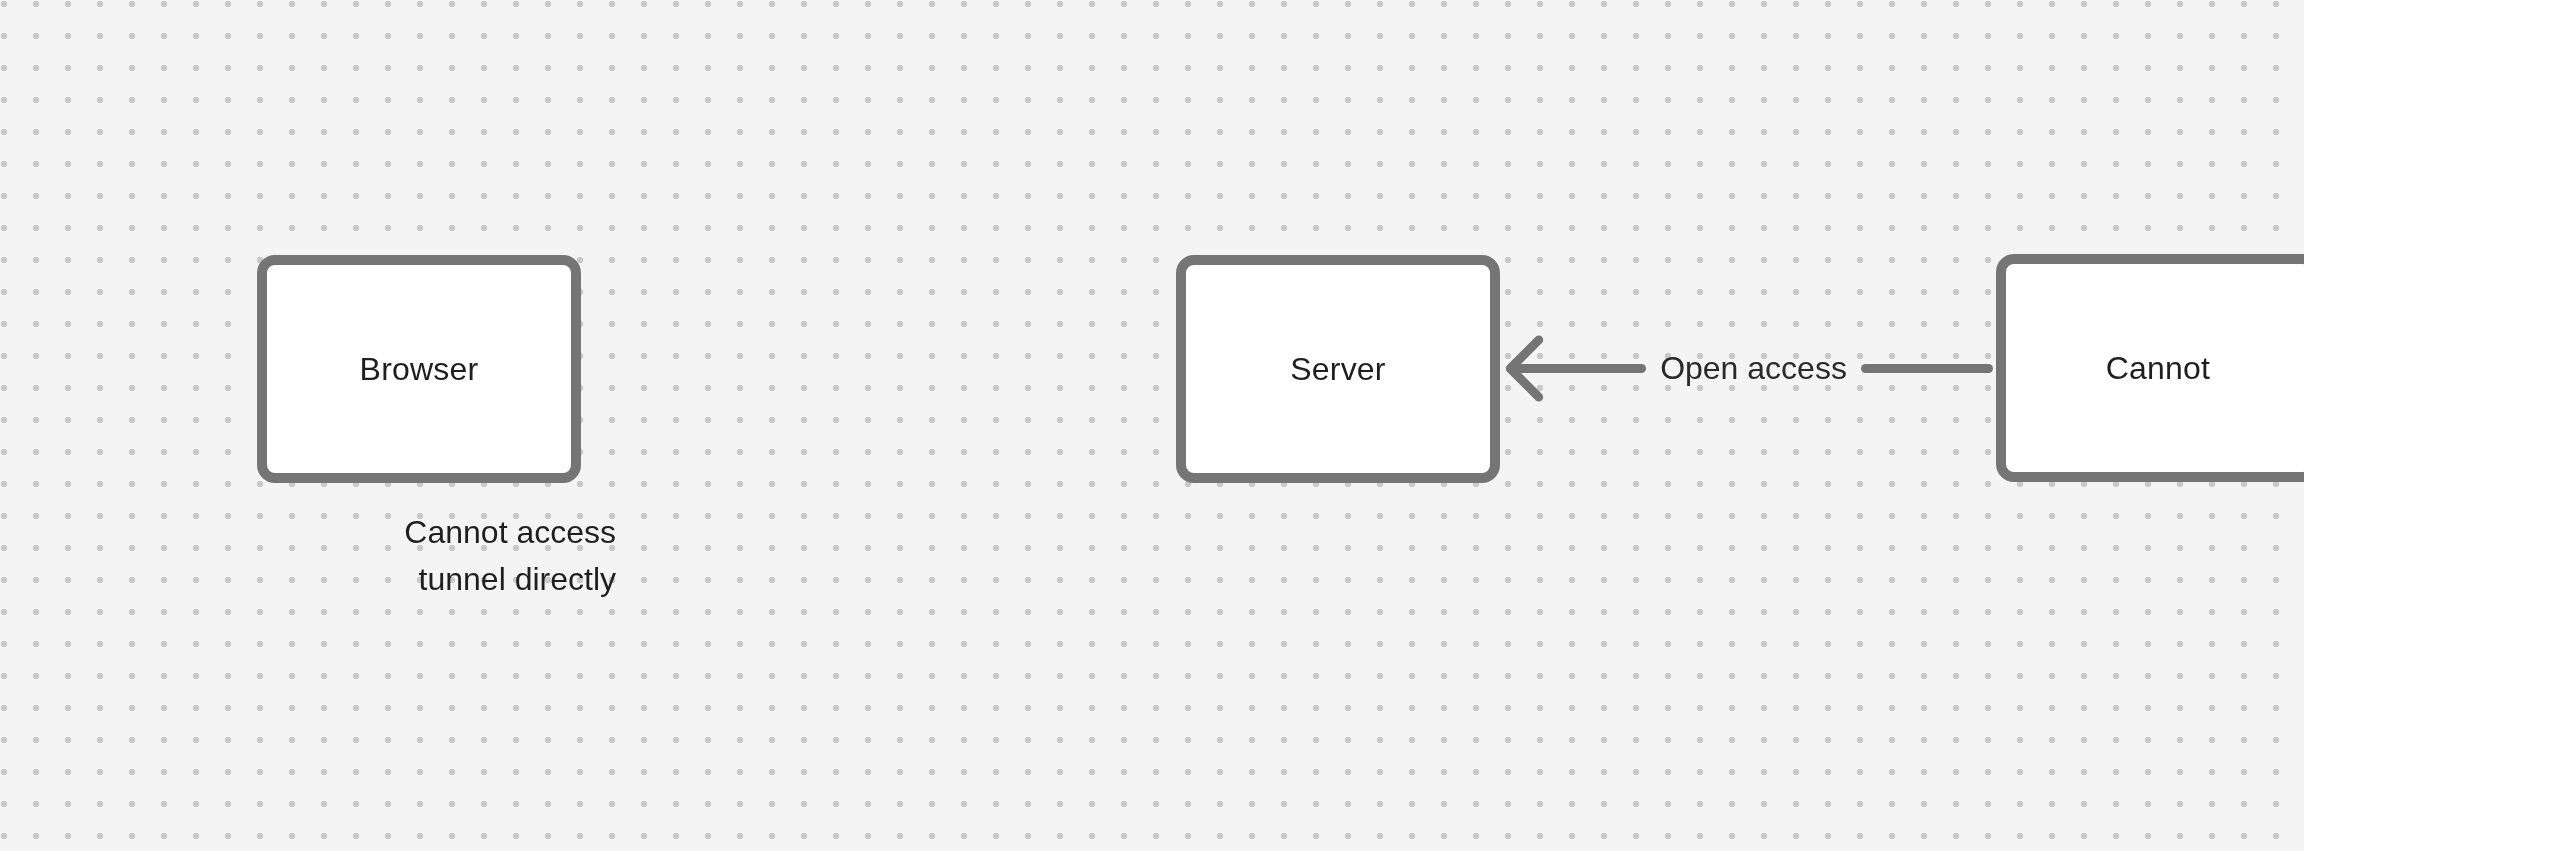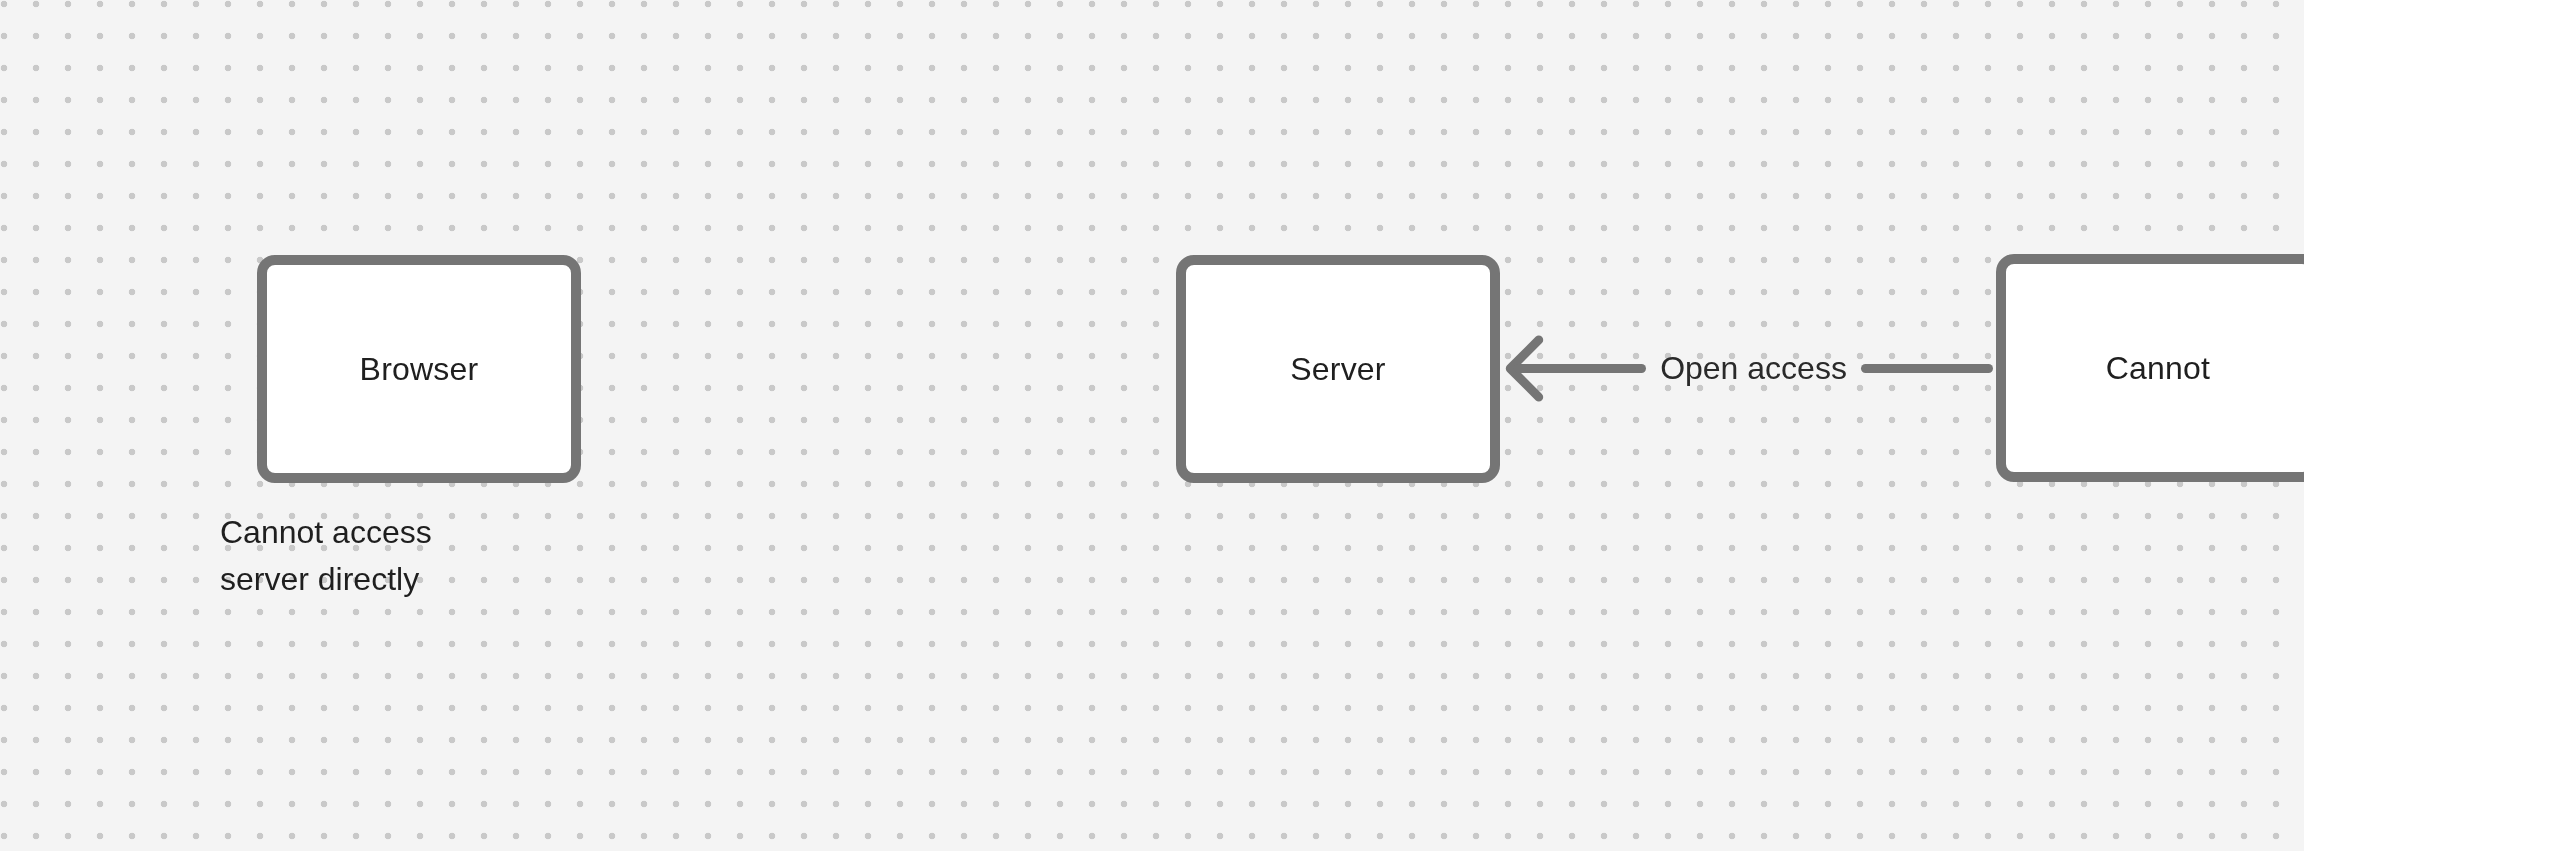--- a/index.html
+++ b/index.html
@@ -36,21 +36,21 @@
   }
   #node-browser { left: 257px; top: 255px; }
   #node-gateway { left: 1176px; top: 255px; }
   #node-server  { left: 1996px; top: 254px; }
 
   .note {
     position: absolute;
     left: 220px;
     top: 509px;
     width: 396px;
-    text-align: left;
+    text-align: right;
     font-size: 32px;
     line-height: 47px;
   }
   .note span { display: block; }
 
   .edge {
     position: absolute;
     left: 1504px;
     top: 329px;
     width: 489px;
@@ -81,21 +81,21 @@
 <body>
 
 <div class="canvas">
 
   <div class="node" id="node-browser">
     <span class="node-label">Browser</span>
   </div>
 
   <div class="note">
     <span>Cannot access</span>
-    <span>server directly</span>
+    <span>tunnel directly</span>
   </div>
 
   <div class="node" id="node-gateway">
     <span class="node-label">Server</span>
   </div>
 
   <div class="edge">
     <svg class="arrowhead-svg" width="40" height="67" viewBox="0 0 40 68" xmlns="http://www.w3.org/2000/svg">
       <polyline points="35,5 6,34 35,63" fill="none" stroke="#757575" stroke-width="9" stroke-linecap="round" stroke-linejoin="round"></polyline>
     </svg>

